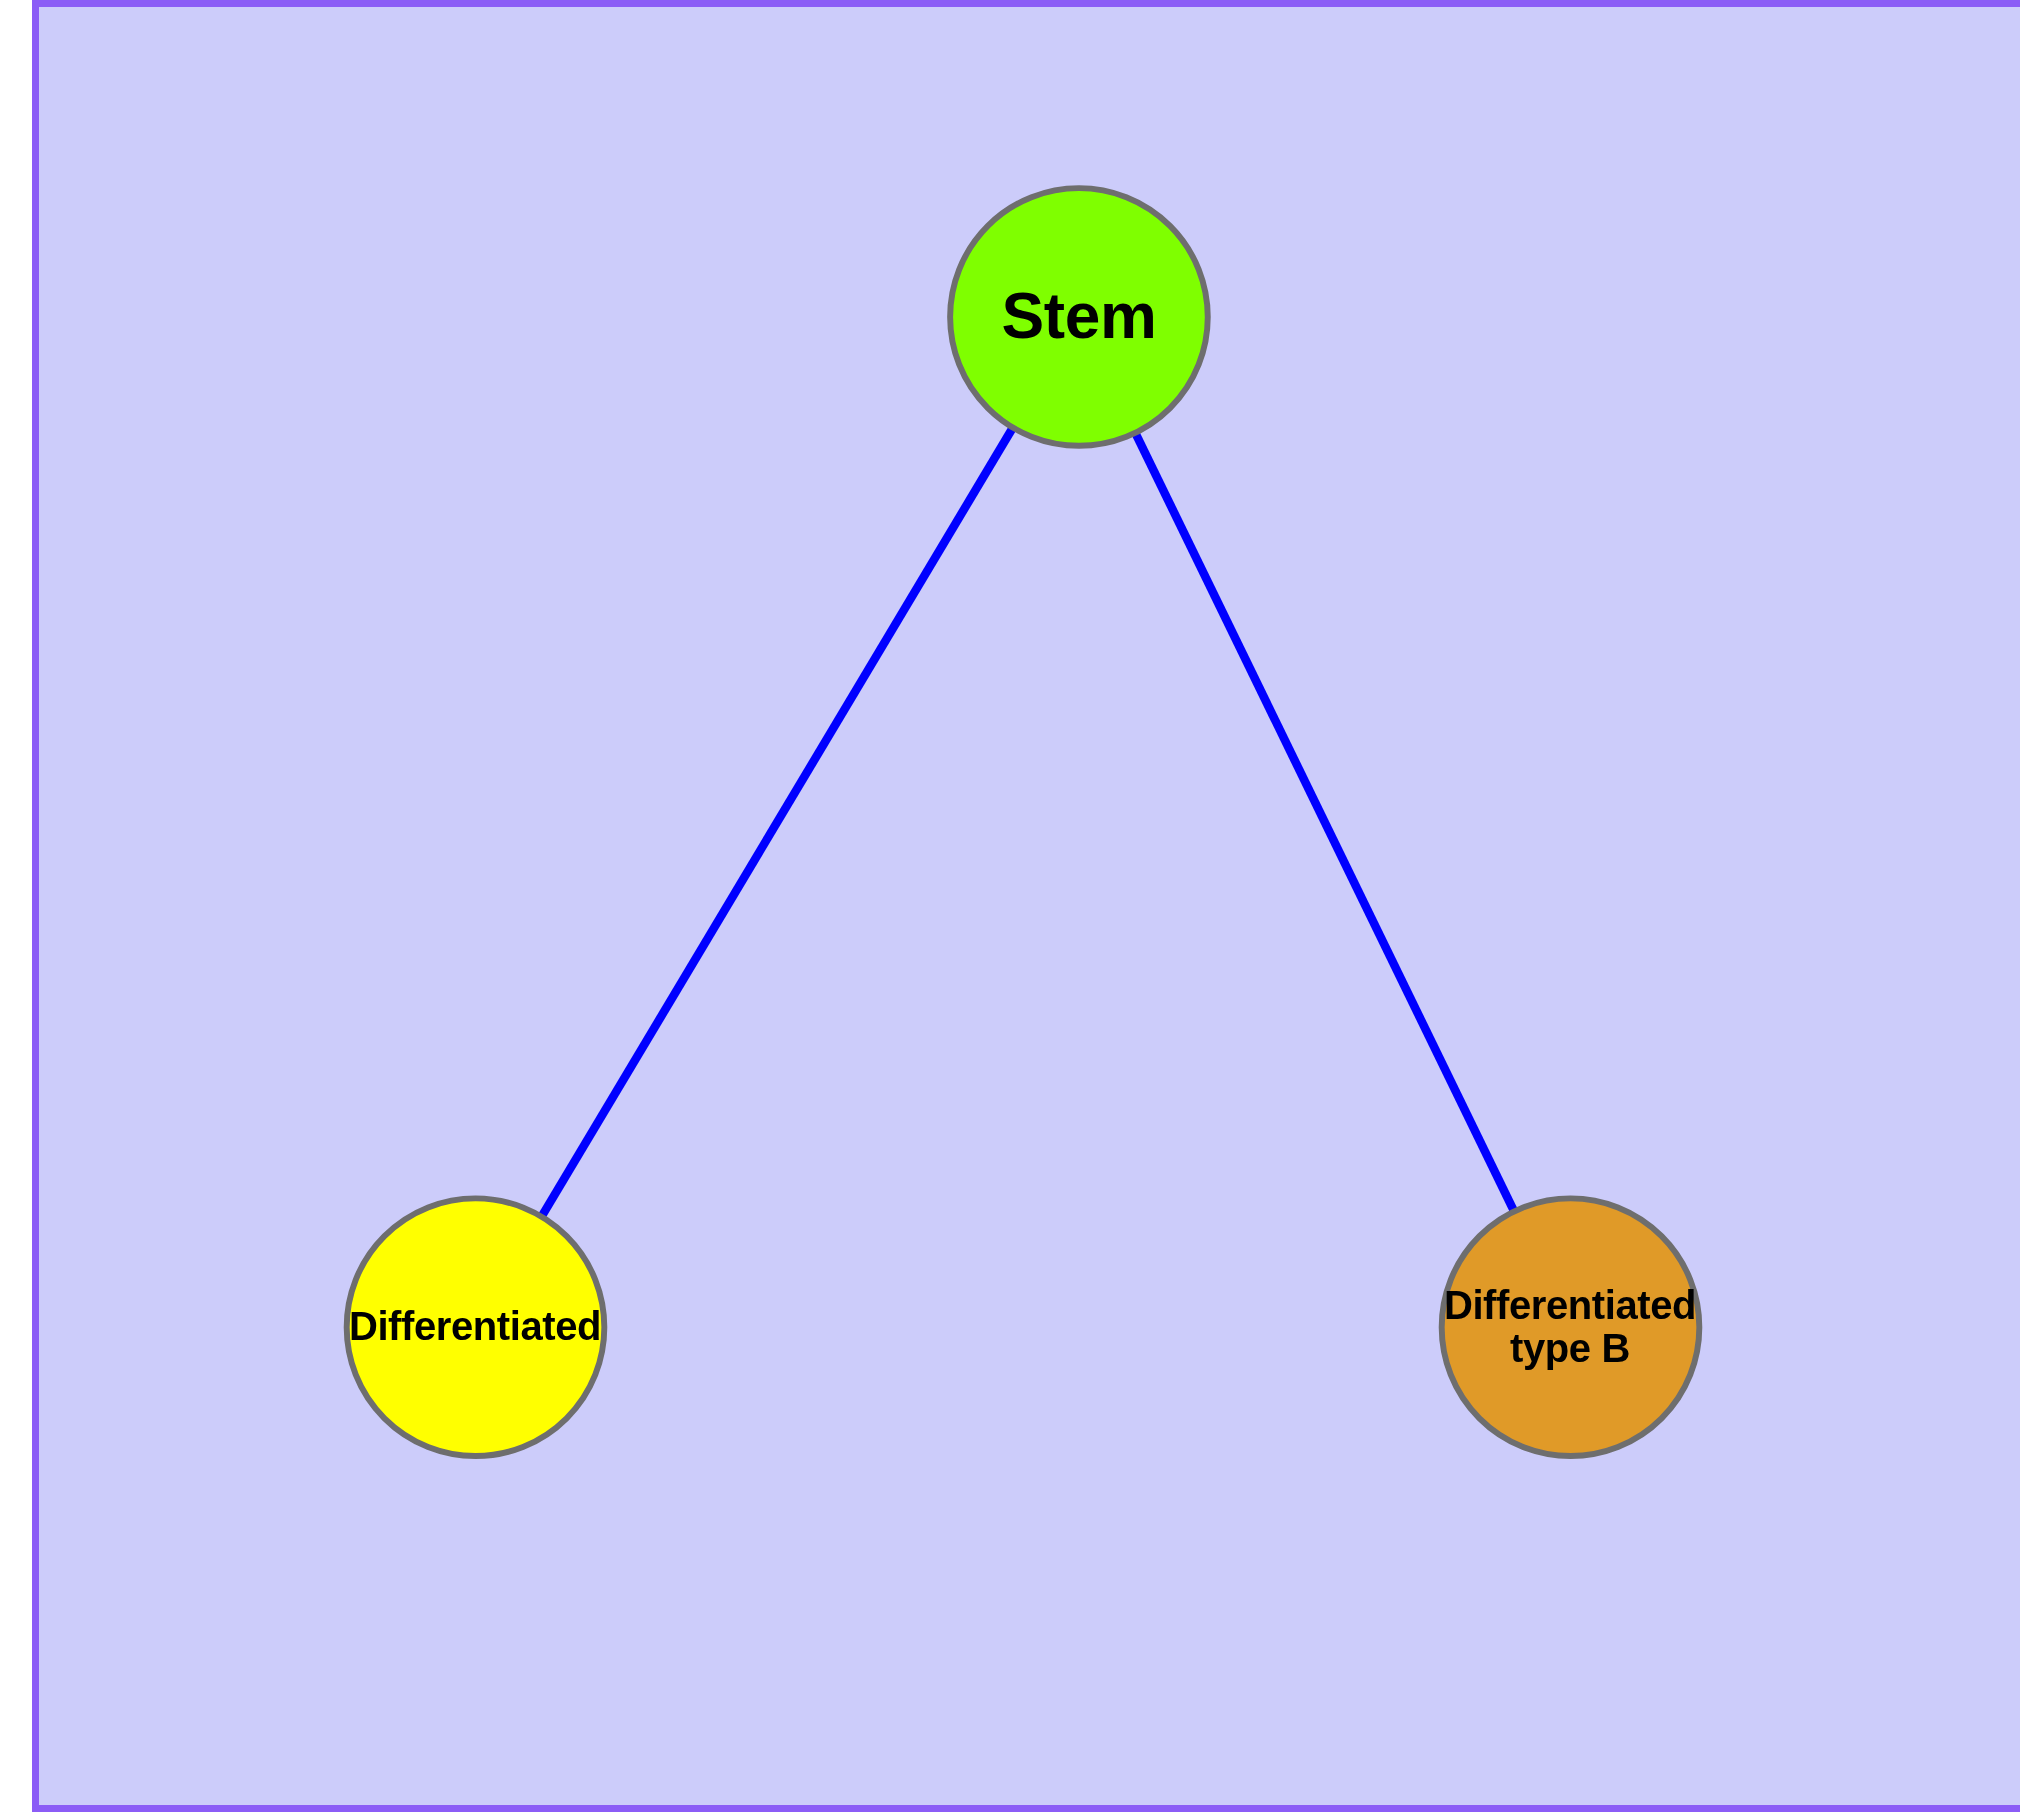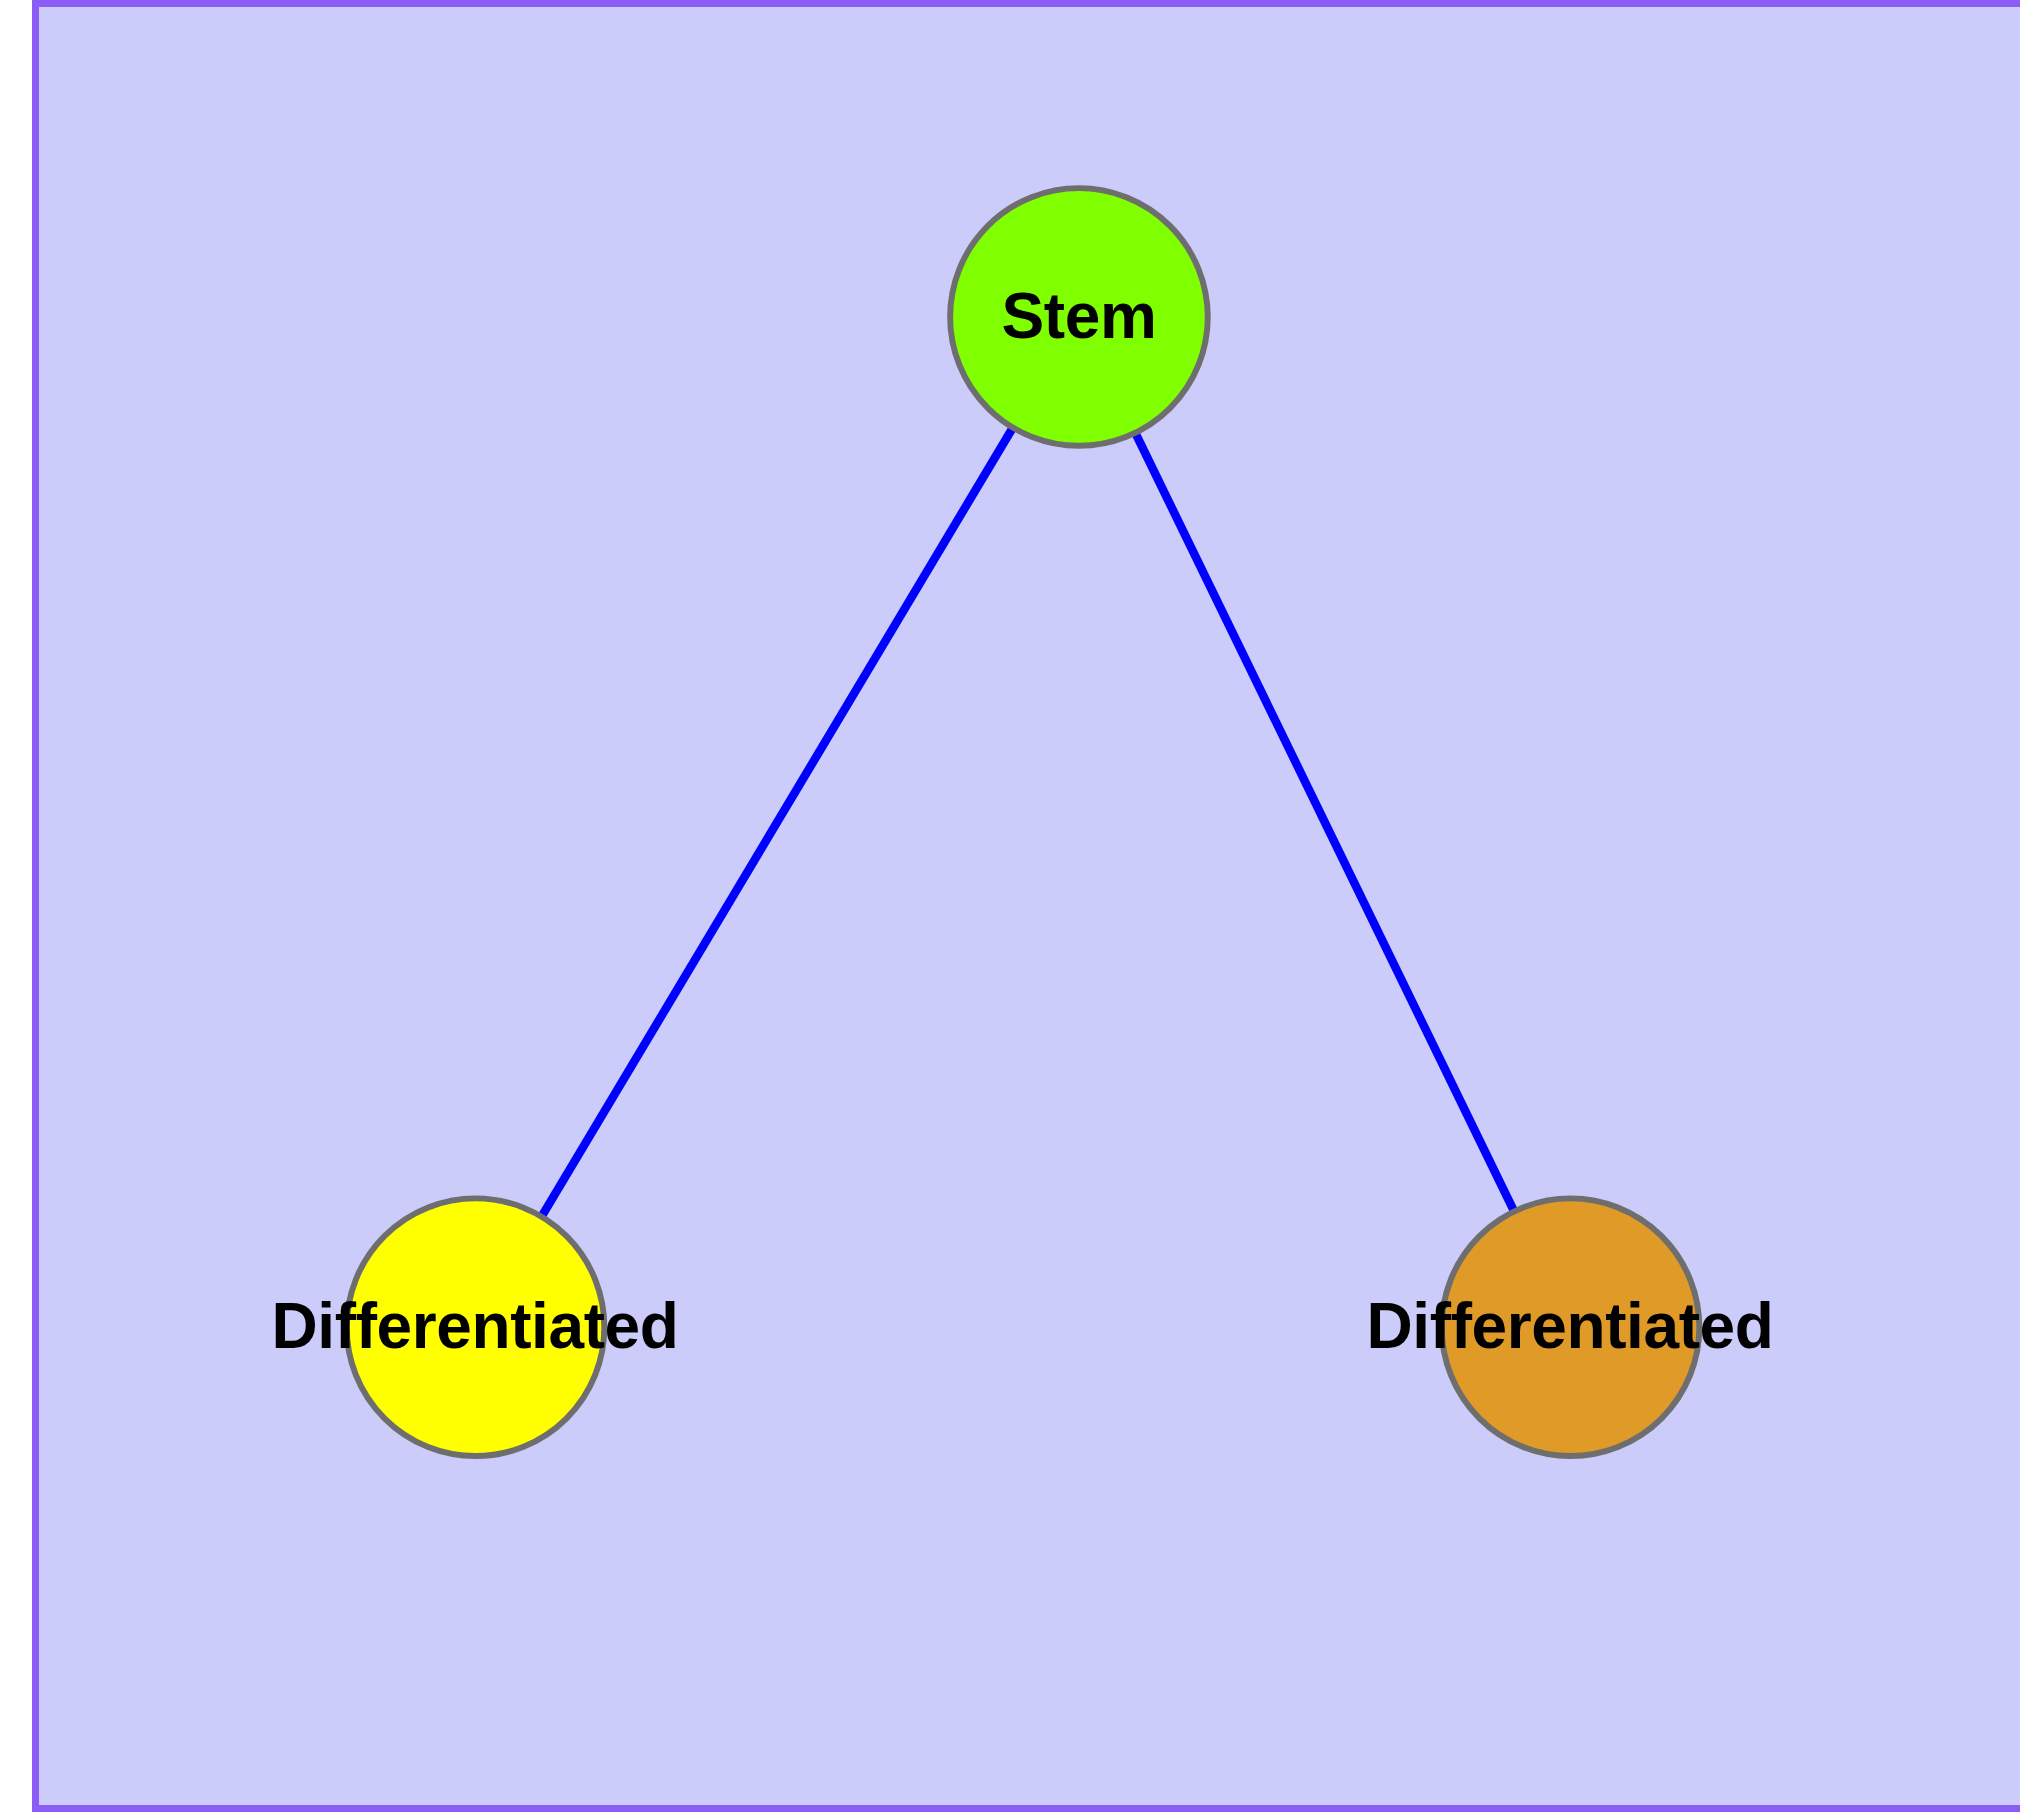--- a/index.html
+++ b/index.html
@@ -49,21 +49,21 @@
     line-height: 1.08;
     white-space: pre;
     pointer-events: none;
     transform: translate(-50%, -50%);
     letter-spacing: -0.4px;
   }
   .label-stem {
     font-size: 64px;
   }
   .label-leaf {
-    font-size: 64px;
+    font-size: 40px;
   }
 </style>
 </head>
 <body>
 
 <div id="canvas" style="width: 2021px; height: 1812px; background: #8b5cf6; margin-left: 32px;">
   <div id="plot-area" style="left: 6.8px; top: 6.8px; width: 2007px; height: 1798px; background: rgb(204, 204, 250);"></div>
 
   <svg id="graph-svg" viewBox="0 0 2384 2138" xmlns="http://www.w3.org/2000/svg">
     <g id="edges-group">
@@ -73,16 +73,16 @@
     <g id="nodes-group">
         <circle cx="1235" cy="374" r="152" class="node-circle" fill="#7fff00" stroke="#6e6e6e"></circle>
         <circle cx="523" cy="1566" r="152" class="node-circle" fill="#ffff00" stroke="#6e6e6e"></circle>
         <circle cx="1815" cy="1566" r="152" class="node-circle" fill="#e09a28" stroke="#6e6e6e"></circle>
       </g>
   </svg>
 
   <div id="labels-layer">
       <div class="node-label label-stem" style="left: 1047px; top: 317px; color: rgb(0, 0, 0);"><div>Stem</div></div>
       <div class="node-label label-leaf" style="left: 443px; top: 1327px; color: rgb(0, 0, 0);"><div>Differentiated</div></div>
-      <div class="node-label label-leaf" style="left: 1538px; top: 1327px; color: rgb(0, 0, 0);"><div>Differentiated</div></div>
+      <div class="node-label label-leaf" style="left: 1538px; top: 1327px; color: rgb(0, 0, 0);"><div>Differentiated</div><div>type B</div></div>
     </div>
 </div>
 
 
 </body></html>

